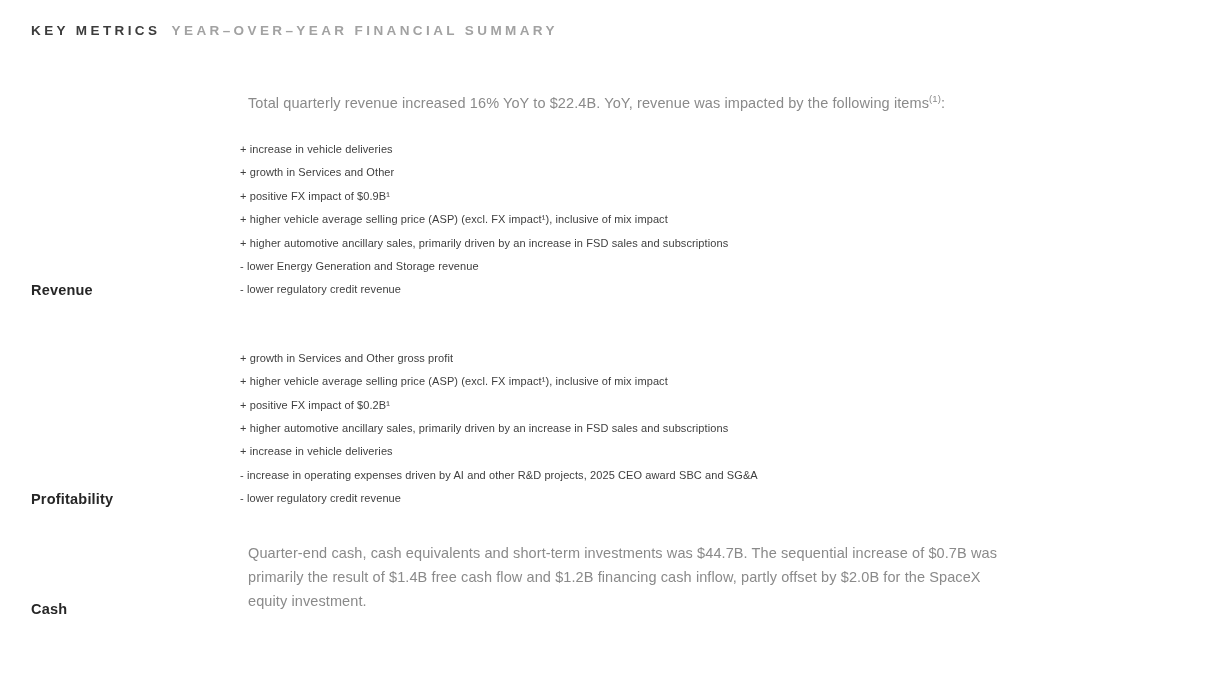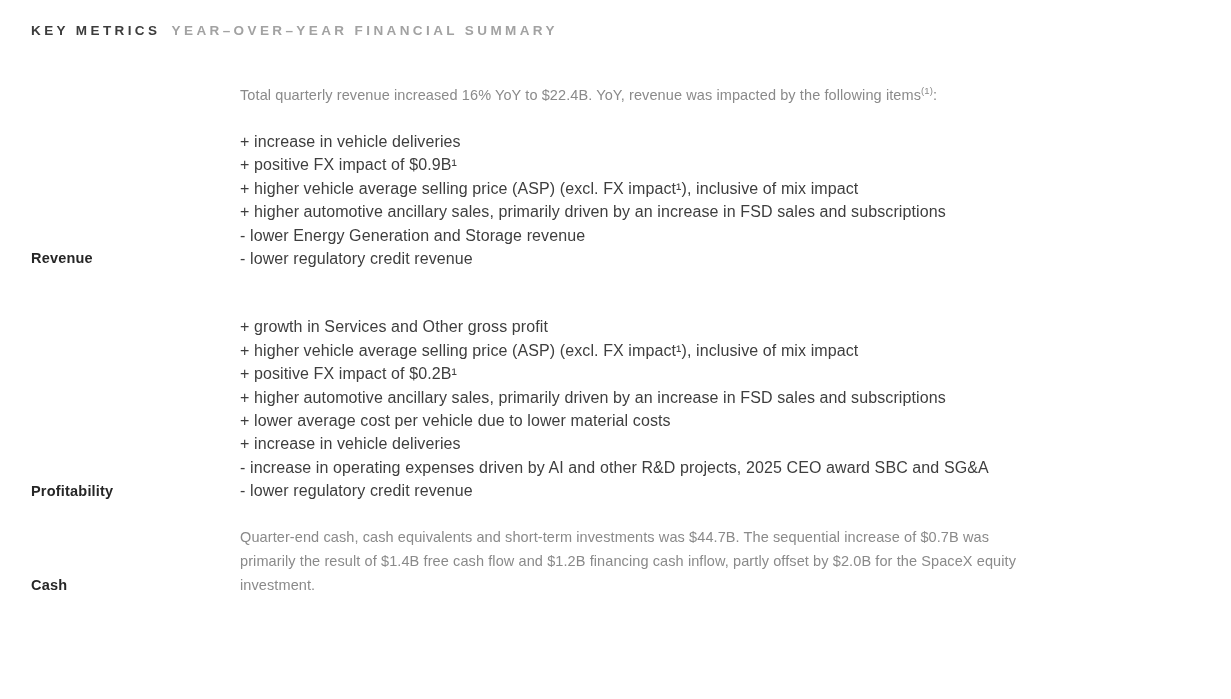--- a/index.html
+++ b/index.html
@@ -31,36 +31,36 @@
     flex: 0 0 209px;
     width: 209px;
     font-size: 14.5px;
     font-weight: bold;
     color: var(--label, #262626);
     line-height: 24px;
     letter-spacing: 0.2px;
   }
   .content { width: 955px; }
   .intro {
-    margin: 0;
+    margin: 8px;
     font-size: 14.5px;
     line-height: 24px;
     color: var(--intro, #8a8a8a);
     letter-spacing: 0.1px;
   }
   .intro sup {
     font-size: 9.5px;
     line-height: 0;
     vertical-align: super;
   }
   .items {
     list-style: none;
     margin: 23px 0 0 0;
     padding: 0;
-    font-size: 16px;
+    font-size: 11px;
     line-height: 23.4px;
     color: var(--item, #3e3e3e);
     letter-spacing: 0.1px;
   }
 </style>
 </head>
 <body>
 
 <div class="page">
 
@@ -68,38 +68,38 @@
     <span class="t1">KEY METRICS</span>
     <span class="t2">YEAR–OVER–YEAR FINANCIAL SUMMARY</span>
   </div>
 
   <div class="section">
     <div class="label">Revenue</div>
     <div class="content">
       <p class="intro"><span>Total quarterly revenue increased 16% YoY to $22.4B. YoY, revenue was impacted by the following items</span><sup>(1)</sup><span>:</span></p>
       <ul class="items">
         <li>+ increase in vehicle deliveries</li>
+        <li>+ growth in Services and Other</li>
         <li>+ positive FX impact of $0.9B¹</li>
         <li>+ higher vehicle average selling price (ASP) (excl. FX impact¹), inclusive of mix impact</li>
         <li>+ higher automotive ancillary sales, primarily driven by an increase in FSD sales and subscriptions</li>
         <li>- lower Energy Generation and Storage revenue</li>
         <li>- lower regulatory credit revenue</li>
       </ul>
     </div>
   </div>
 
   <div class="section">
     <div class="label">Profitability</div>
     <div class="content">
       <ul class="items">
         <li>+ growth in Services and Other gross profit</li>
         <li>+ higher vehicle average selling price (ASP) (excl. FX impact¹), inclusive of mix impact</li>
         <li>+ positive FX impact of $0.2B¹</li>
         <li>+ higher automotive ancillary sales, primarily driven by an increase in FSD sales and subscriptions</li>
-        <li>+ lower average cost per vehicle due to lower material costs</li>
         <li>+ increase in vehicle deliveries</li>
         <li>- increase in operating expenses driven by AI and other R&amp;D projects, 2025 CEO award SBC and SG&amp;A</li>
         <li>- lower regulatory credit revenue</li>
       </ul>
     </div>
   </div>
 
   <div class="section">
     <div class="label">Cash</div>
     <div class="content">

